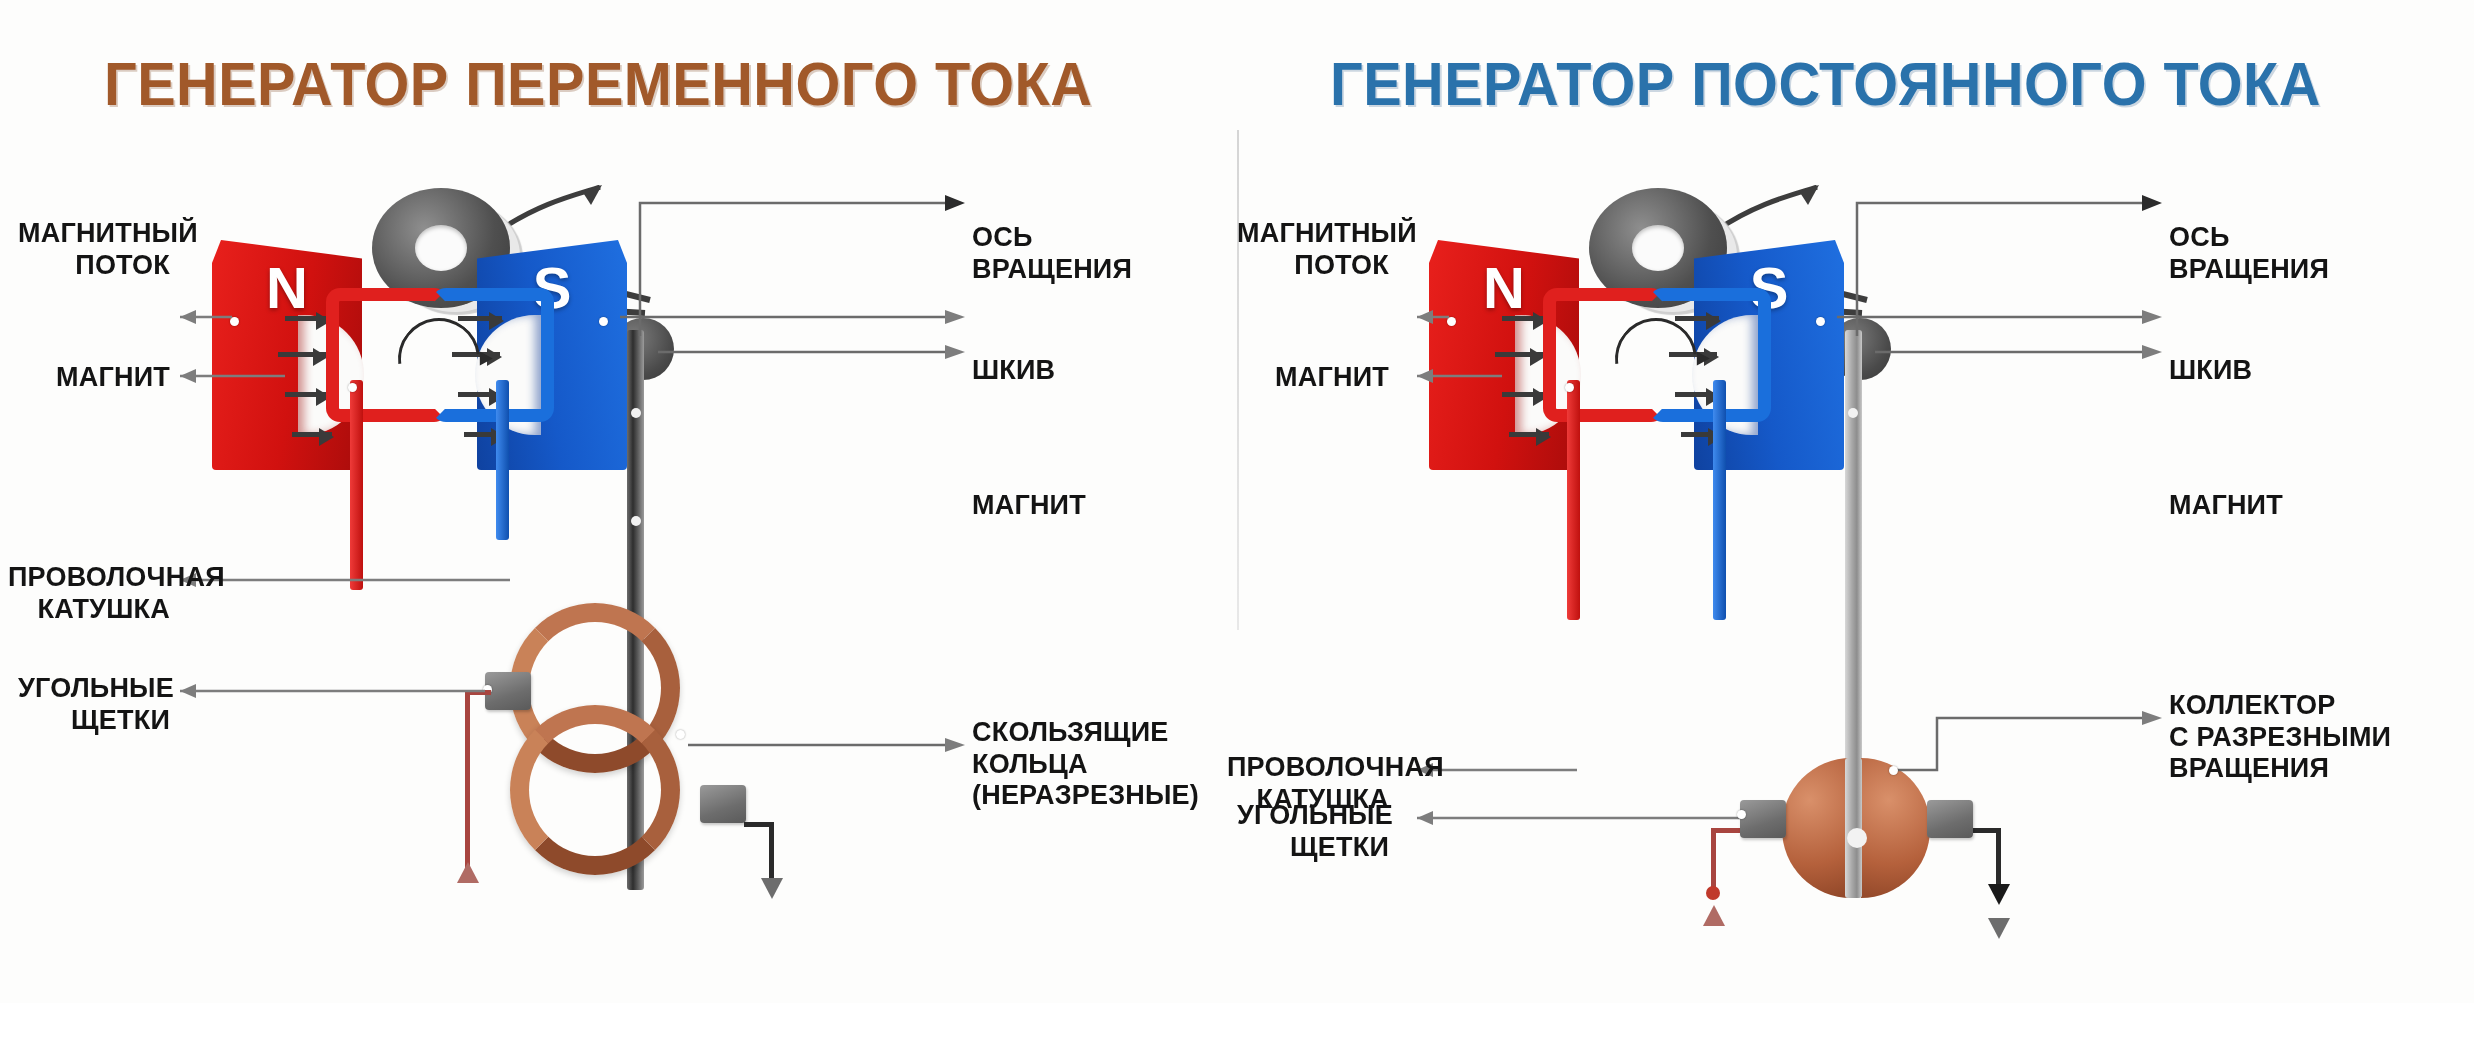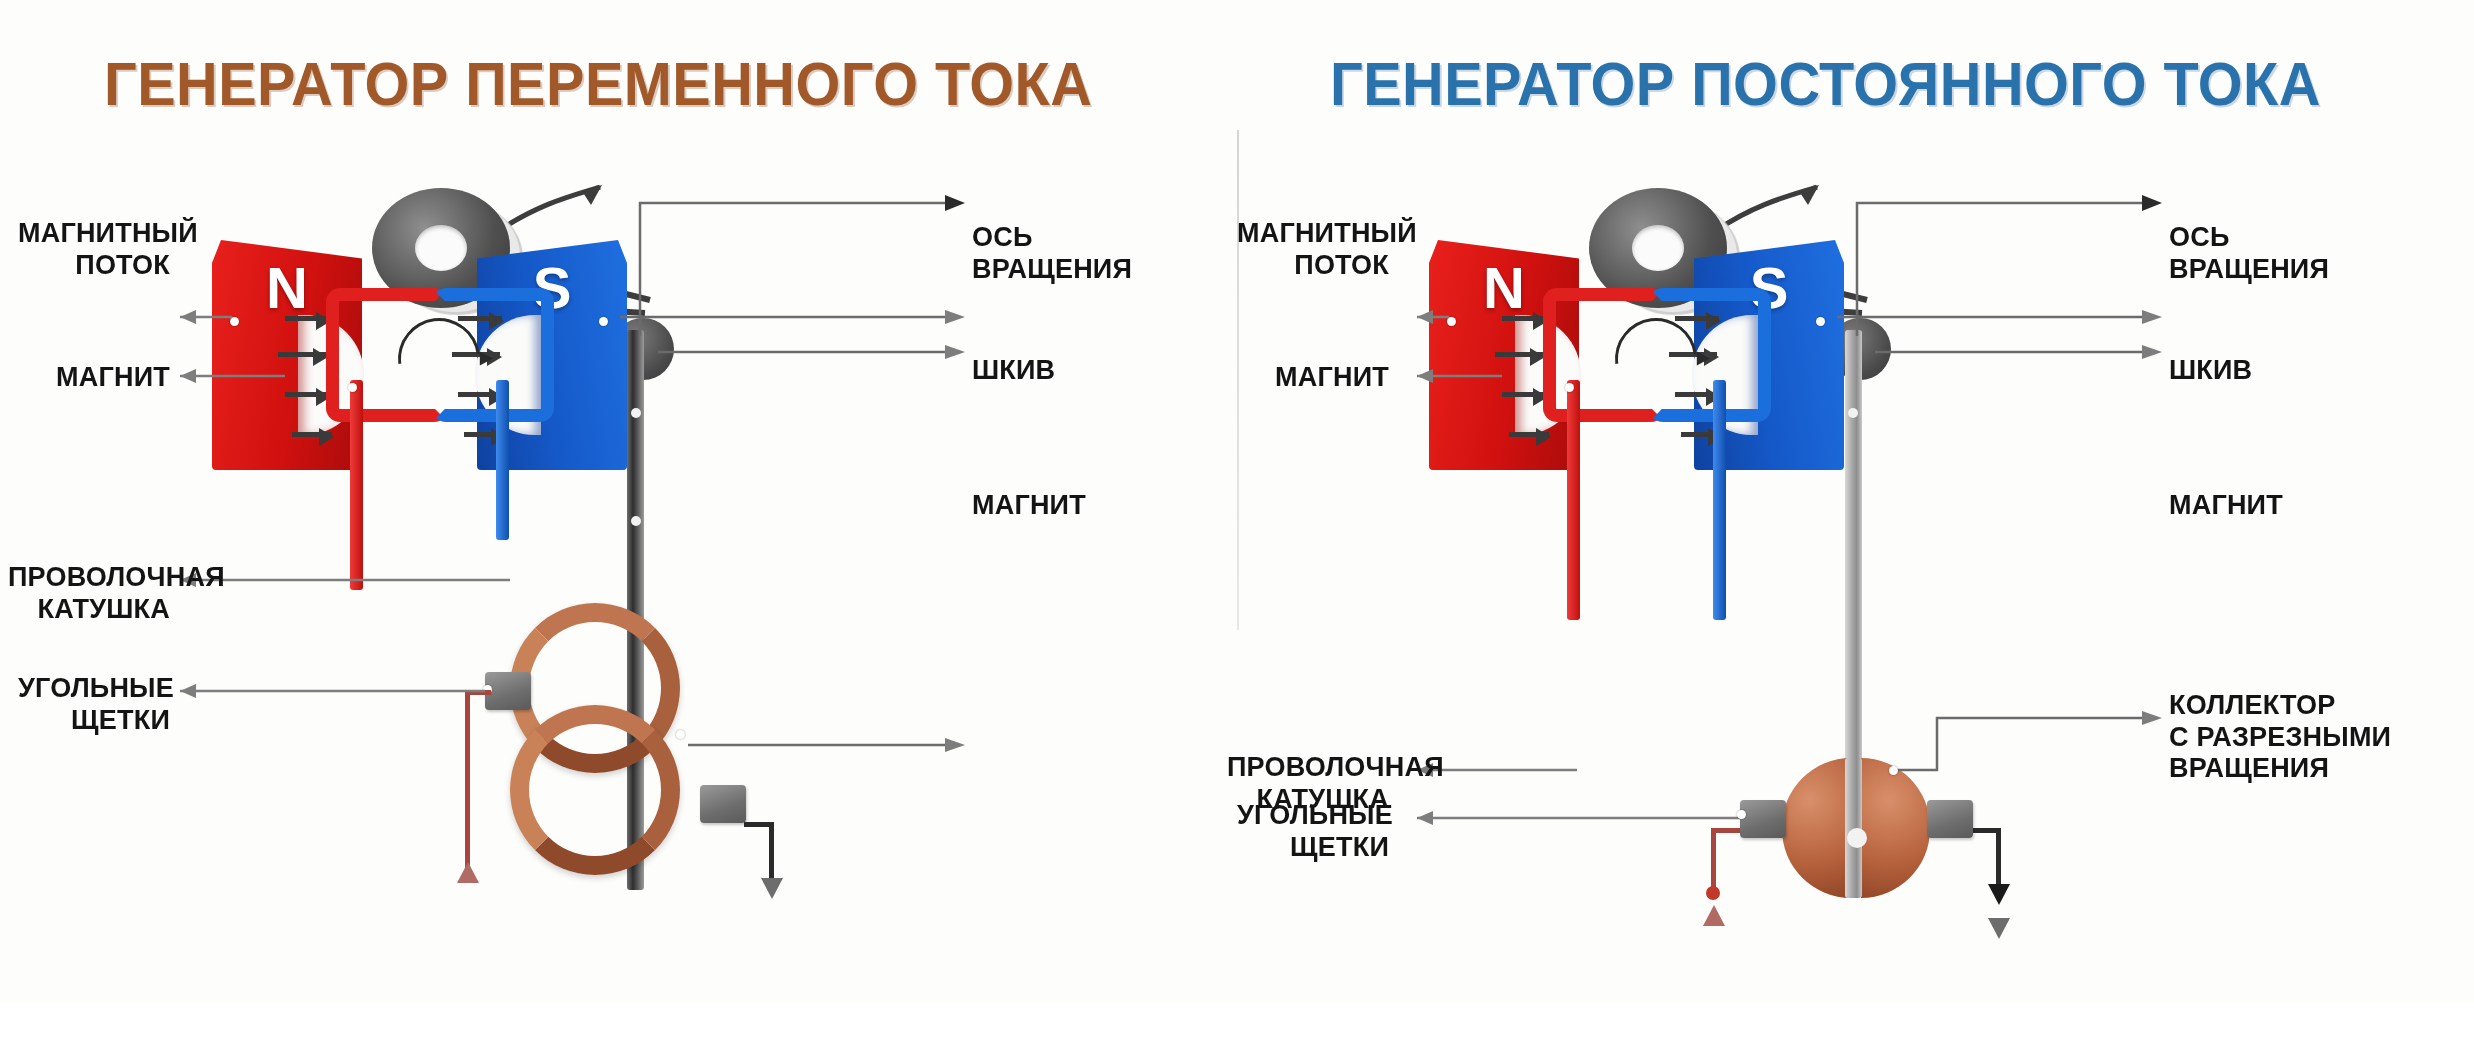--- a/index.html
+++ b/index.html
@@ -414,20 +414,23 @@
     <div class="lbl r" style="left:18px; top:362px; width:152px;">МАГНИТ</div>
     <div class="lbl r" style="left:8px; top:562px; width:162px;">ПРОВОЛОЧНАЯ
 КАТУШКА</div>
     <div class="lbl r" style="left:18px; top:673px; width:152px;">УГОЛЬНЫЕ
 ЩЕТКИ</div>
 
     <div class="lbl l" style="left:972px; top:222px; width:250px;">ОСЬ
 ВРАЩЕНИЯ</div>
     <div class="lbl l" style="left:972px; top:355px; width:250px;">ШКИВ</div>
     <div class="lbl l" style="left:972px; top:490px; width:250px;">МАГНИТ</div>
+    <div class="lbl l" style="left:972px; top:717px; width:260px;">СКОЛЬЗЯЩИЕ
+КОЛЬЦА
+(НЕРАЗРЕЗНЫЕ)</div>
   </div>
 
   <div class="panel" style="left:1237px;">
 
     <svg class="lead" style="left:330px; top:185px;" width="420" height="180">
       <path d="M60,55 L300,115" stroke="#3d3d3d" stroke-width="6" fill="none"></path>
       <path d="M40,112 L295,128" stroke="#3d3d3d" stroke-width="6" fill="none"></path>
       <path d="M150,45 C190,18 225,10 250,2" stroke="#3d3d3d" stroke-width="5" fill="none"></path>
       <polygon points="252,0 232,6 241,20" fill="#3d3d3d"></polygon>
     </svg>

